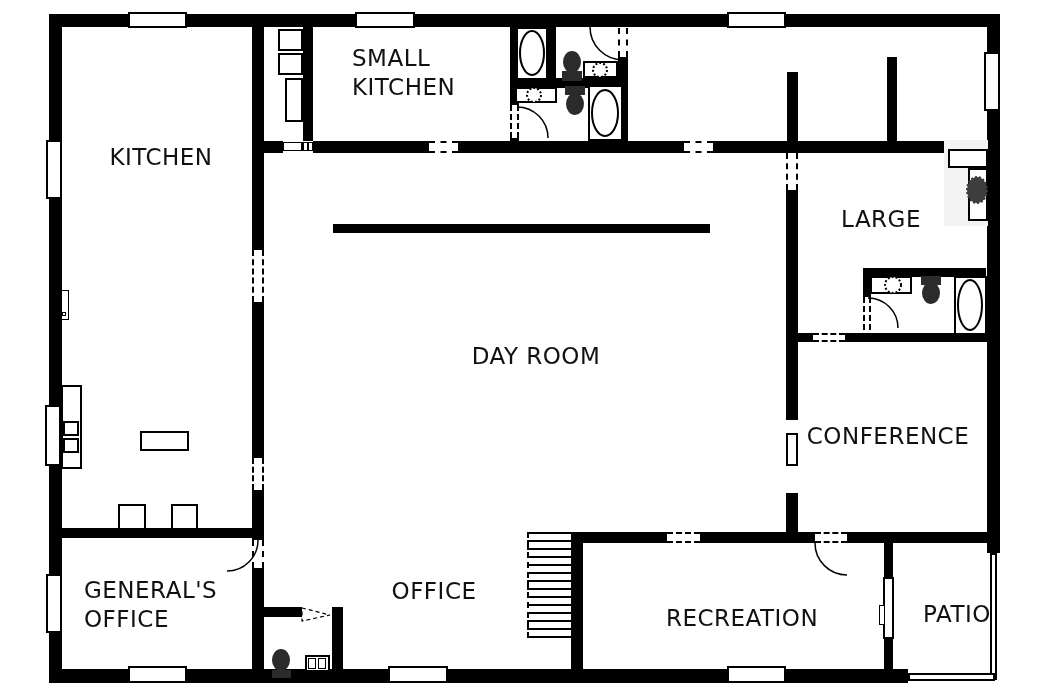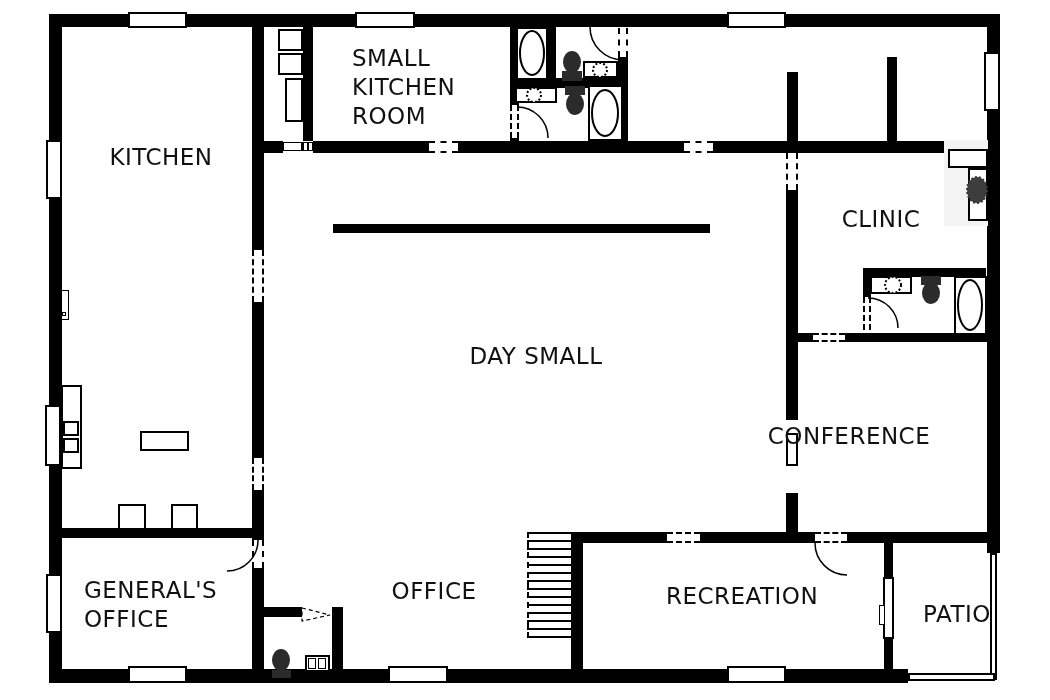--- a/index.html
+++ b/index.html
@@ -179,38 +179,37 @@
       <path stroke-width="1.2" stroke-dasharray="4,3" d="M 302,608 L 330,615 L 302,621 Z"></path>
     </g>
   </svg>
 
   <div class="lbl ctr" style="left:161px;top:143px">
     <span>KITCHEN</span>
   </div>
   <div class="lbl" style="left:352px;top:44px">
     <div>SMALL</div>
     <div>KITCHEN</div>
-    <div>ROOM</div>
   </div>
   <div class="lbl ctr" style="left:536px;top:342px">
-    <span>DAY SMALL</span>
+    <span>DAY ROOM</span>
   </div>
   <div class="lbl ctr" style="left:881px;top:205px">
-    <span>CLINIC</span>
-  </div>
-  <div class="lbl ctr" style="left:849px;top:422px">
+    <span>LARGE</span>
+  </div>
+  <div class="lbl ctr" style="left:888px;top:422px">
     <span>CONFERENCE</span>
   </div>
   <div class="lbl" style="left:84px;top:576px">
     <div>GENERAL'S</div>
     <div>OFFICE</div>
   </div>
   <div class="lbl ctr" style="left:434px;top:577px">
     <span>OFFICE</span>
   </div>
-  <div class="lbl ctr" style="left:742px;top:582px">
+  <div class="lbl ctr" style="left:742px;top:604px">
     <span>RECREATION</span>
   </div>
   <div class="lbl ctr" style="left:957px;top:600px">
     <span>PATIO</span>
   </div>
 
 </div>
 
 </body></html>

